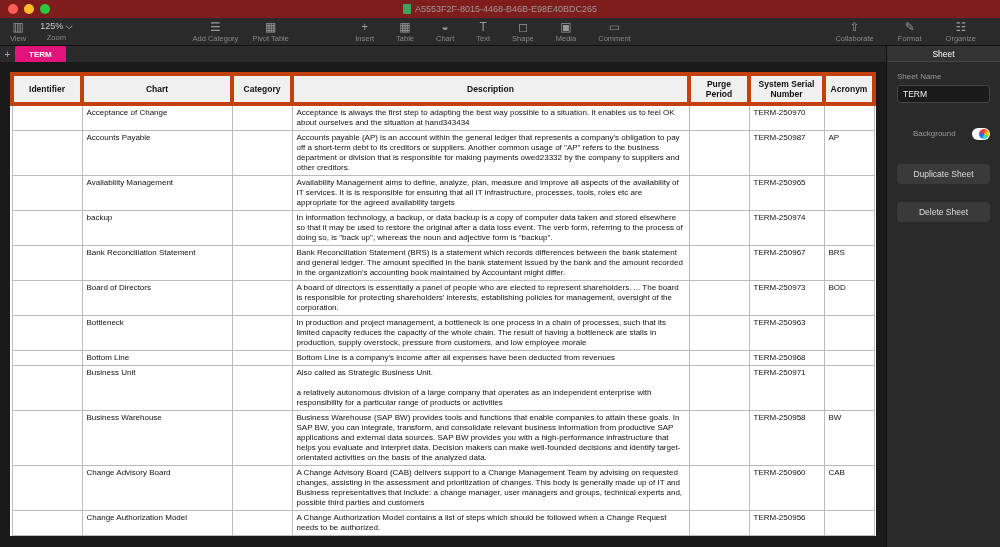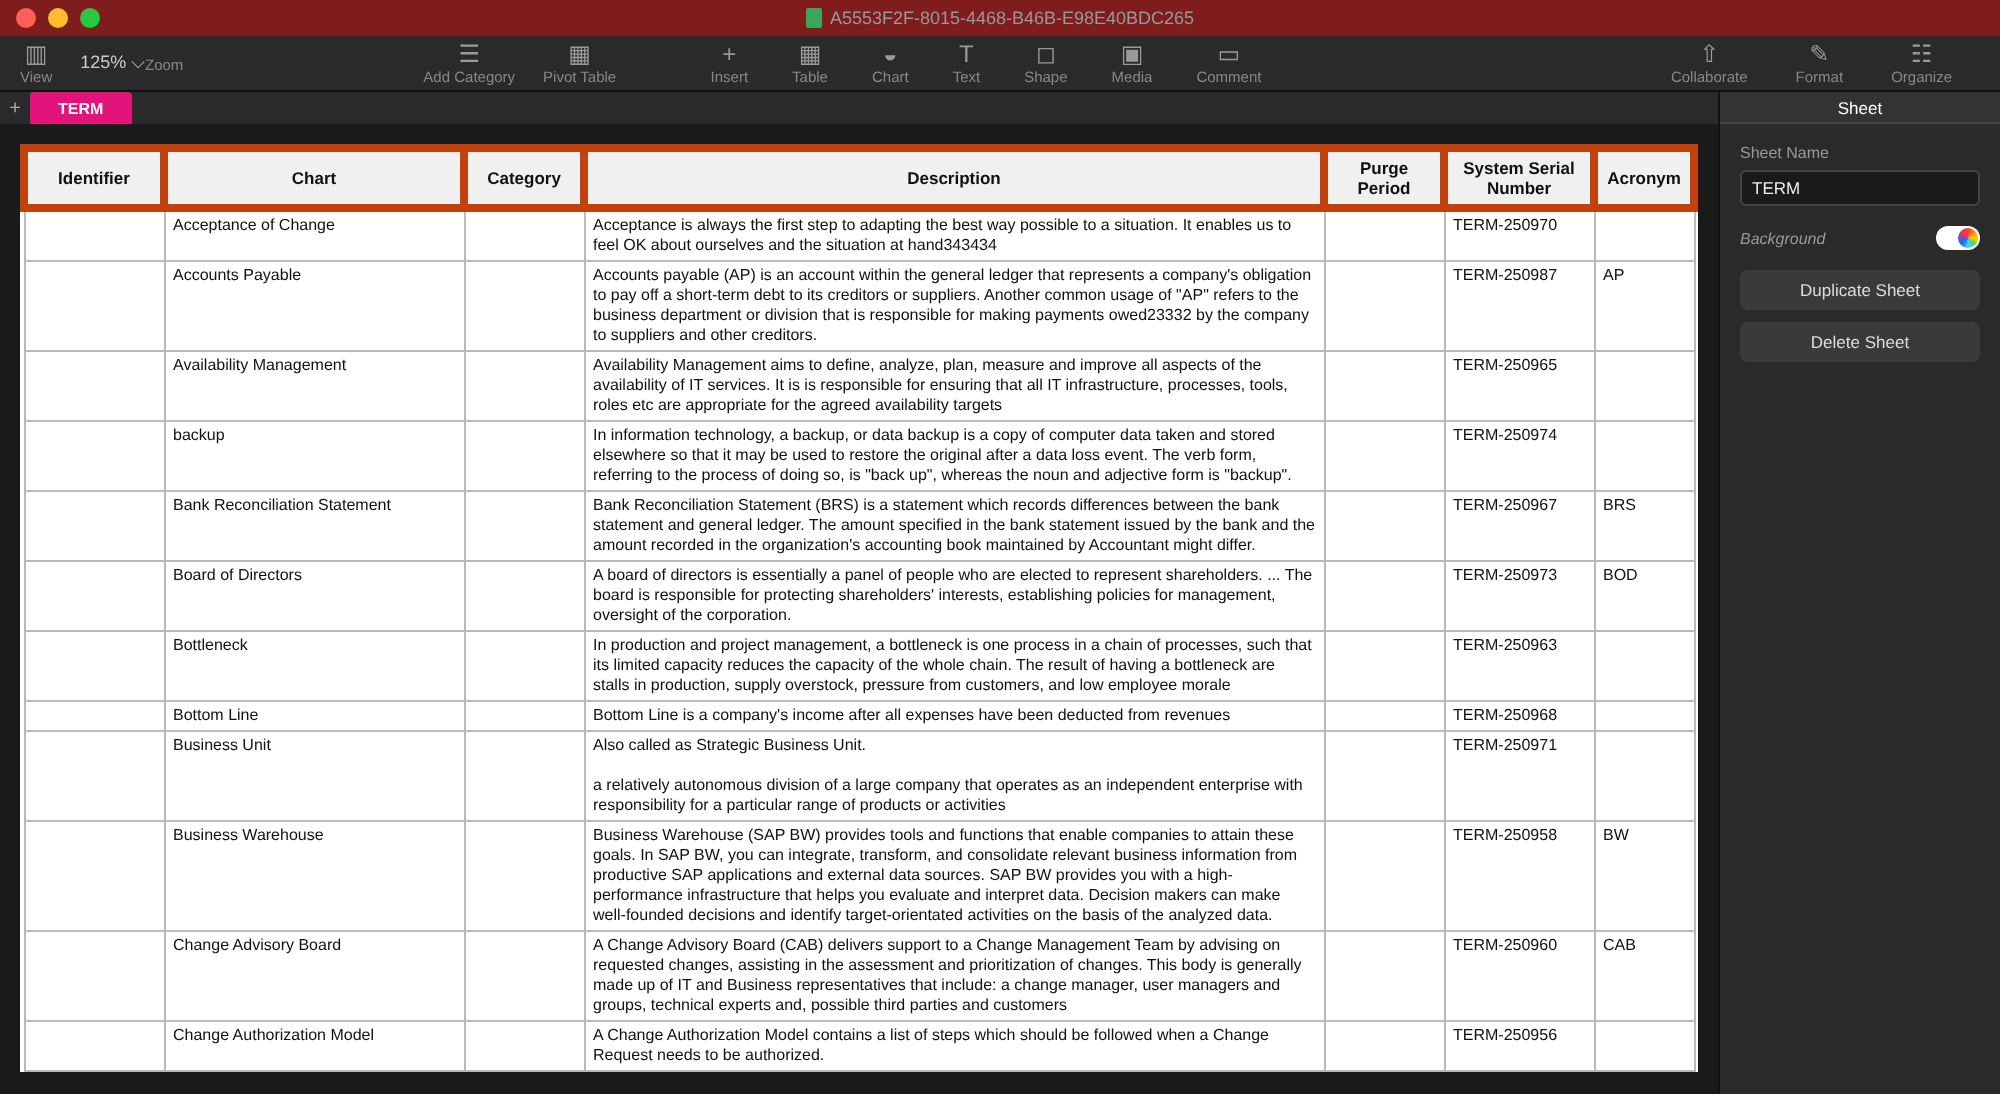--- a/index.html
+++ b/index.html
@@ -10,21 +10,21 @@
   .tlr { background: #ff5f57; } .tly { background: #ffbd2e; } .tlg { background: #28c940; }
   
   .titlebar { height: 18px; background: #7f1d1d; position: relative; display: flex; align-items: center; justify-content: center; color: #999; font-size: 9px; }
   .titlebar .fname { display: inline-flex; align-items: center; gap: 4px; }
   .fname-icon { width: 8px; height: 10px; background: #3ba55c; border-radius: 1px; display: inline-block; }
   
   .toolbar { height: 28px; background: #2a2a2a; border-bottom: 1px solid #111; display: flex; align-items: center; padding: 0 10px; color: #888; font-size: 7.5px; position: relative; }
   .toolbar .grp { display: flex; flex-direction: column; align-items: center; margin-right: 14px; }
   .toolbar .ic { color: #999; font-size: 12px; line-height: 1; }
   .toolbar .lbl { margin-top: 1px; }
-  .toolbar .zoomgrp { display:flex; flex-direction:row; align-items:center; margin-right: 20px; }
+  .toolbar .zoomgrp { display:flex; flex-direction:column; align-items:center; margin-right: 20px; }
   .toolbar .zoombox { font-size:9px; color:#ccc; }
   .toolbar .center-grp { position:absolute; left:50%; transform:translateX(-50%); display:flex; gap:8px; align-items:flex-end; }
   .toolbar .right-grp { margin-left:auto; display:flex; gap:10px; align-items:flex-end; }
   
   .workspace { display:flex; height: calc(100% - 46px); }
   .sheetarea { flex: 1; display:flex; flex-direction:column; background:#1a1a1a; border-right:1px solid #111; overflow:hidden; }
   .tabbar { height:16px; background:#2a2a2a; display:flex; align-items:stretch; }
   .addtab { width:16px; color:#aaa; font-size:10px; display:flex; align-items:center; justify-content:center; border-right:1px solid #3a3a3a; }
   .sheettab { padding:0 14px; font-size:8px; font-weight:bold; color:#fff; background:#e2137b; display:flex; align-items:center; border-radius:2px 2px 0 0; margin-left:-1px; }
   
@@ -33,30 +33,30 @@
   th { background:#f0f0f0; border:4px solid #c2410c; padding:3px 4px; font-weight:bold; font-size:8.5px; color:#111; }
   td { border:1px solid #bbb; padding:2px 4px; font-size:8px; vertical-align:top; color:#111; line-height:1.25; }
   td.idcol { width:70px; }
   td.namecol { width:150px; }
   td.catcol { width:60px; }
   td.desccol { width:auto; }
   td.purgecol { width:60px; }
   td.serialcol { width:75px; }
   td.acrcol { width:50px; }
   
-  .inspector { width:140px; background:#2a2a2a; color:#ccc; display:flex; flex-direction:column; font-size:8.5px; }
+  .inspector { width:113px; background:#2a2a2a; color:#ccc; display:flex; flex-direction:column; font-size:8.5px; }
   .ins-tab { height:16px; border-bottom:1px solid #444; text-align:center; color:#fff; font-size:8.5px; line-height:16px; background:#333; }
   .ins-sec { padding:10px 10px; }
   .ins-lbl { color:#999; font-size:8px; margin-bottom:4px; }
   .ins-field { background:#1a1a1a; border:1px solid #444; border-radius:3px; padding:3px 5px; color:#eee; margin-bottom:10px; font-size:8.5px; }
   .bgrow { display:flex; align-items:center; justify-content:space-between; margin-bottom:10px; }
   .toggle { width:22px; height:12px; background:#fff; border-radius:12px; position:relative; }
   .toggle::after { content:""; position:absolute; width:10px; height:10px; border-radius:50%; top:1px; right:1px;
     background: conic-gradient(from 0deg, #ff3b30, #ff9500, #ffcc00, #4cd964, #5ac8fa, #007aff, #5856d6, #ff2d55, #ff3b30); }
-  .ins-btn { background:#3a3a3a; border:none; border-radius:4px; color:#ddd; font-size:8.5px; padding:5px; width:100%; margin-bottom:6px; cursor:pointer; }
+  .ins-btn { background:#3a3a3a; border:none; border-radius:4px; color:#ddd; font-size:8.5px; padding:5px; width:100%; margin-bottom:18px; cursor:pointer; }
 </style>
 </head>
 <body>
 
 <div class="titlebar">
   <div class="traffic">
     <div class="tl tlr"></div>
     <div class="tl tly"></div>
     <div class="tl tlg"></div>
   </div>
@@ -264,20 +264,20 @@
       </table>
     </div>
   </div>
 
   <div class="inspector">
     <div class="ins-tab">Sheet</div>
     <div class="ins-sec">
       <div class="ins-lbl">Sheet Name</div>
       <div class="ins-field">TERM</div>
       <div class="bgrow">
-        <span class="ins-lbl" style="margin:0;font-style:italic;">Background</span>
+        <span class="ins-lbl" style="margin:16px;">Background</span>
         <div class="toggle"></div>
       </div>
       <button class="ins-btn">Duplicate Sheet</button>
       <button class="ins-btn">Delete Sheet</button>
     </div>
   </div>
 </div>
 
 </body></html>

